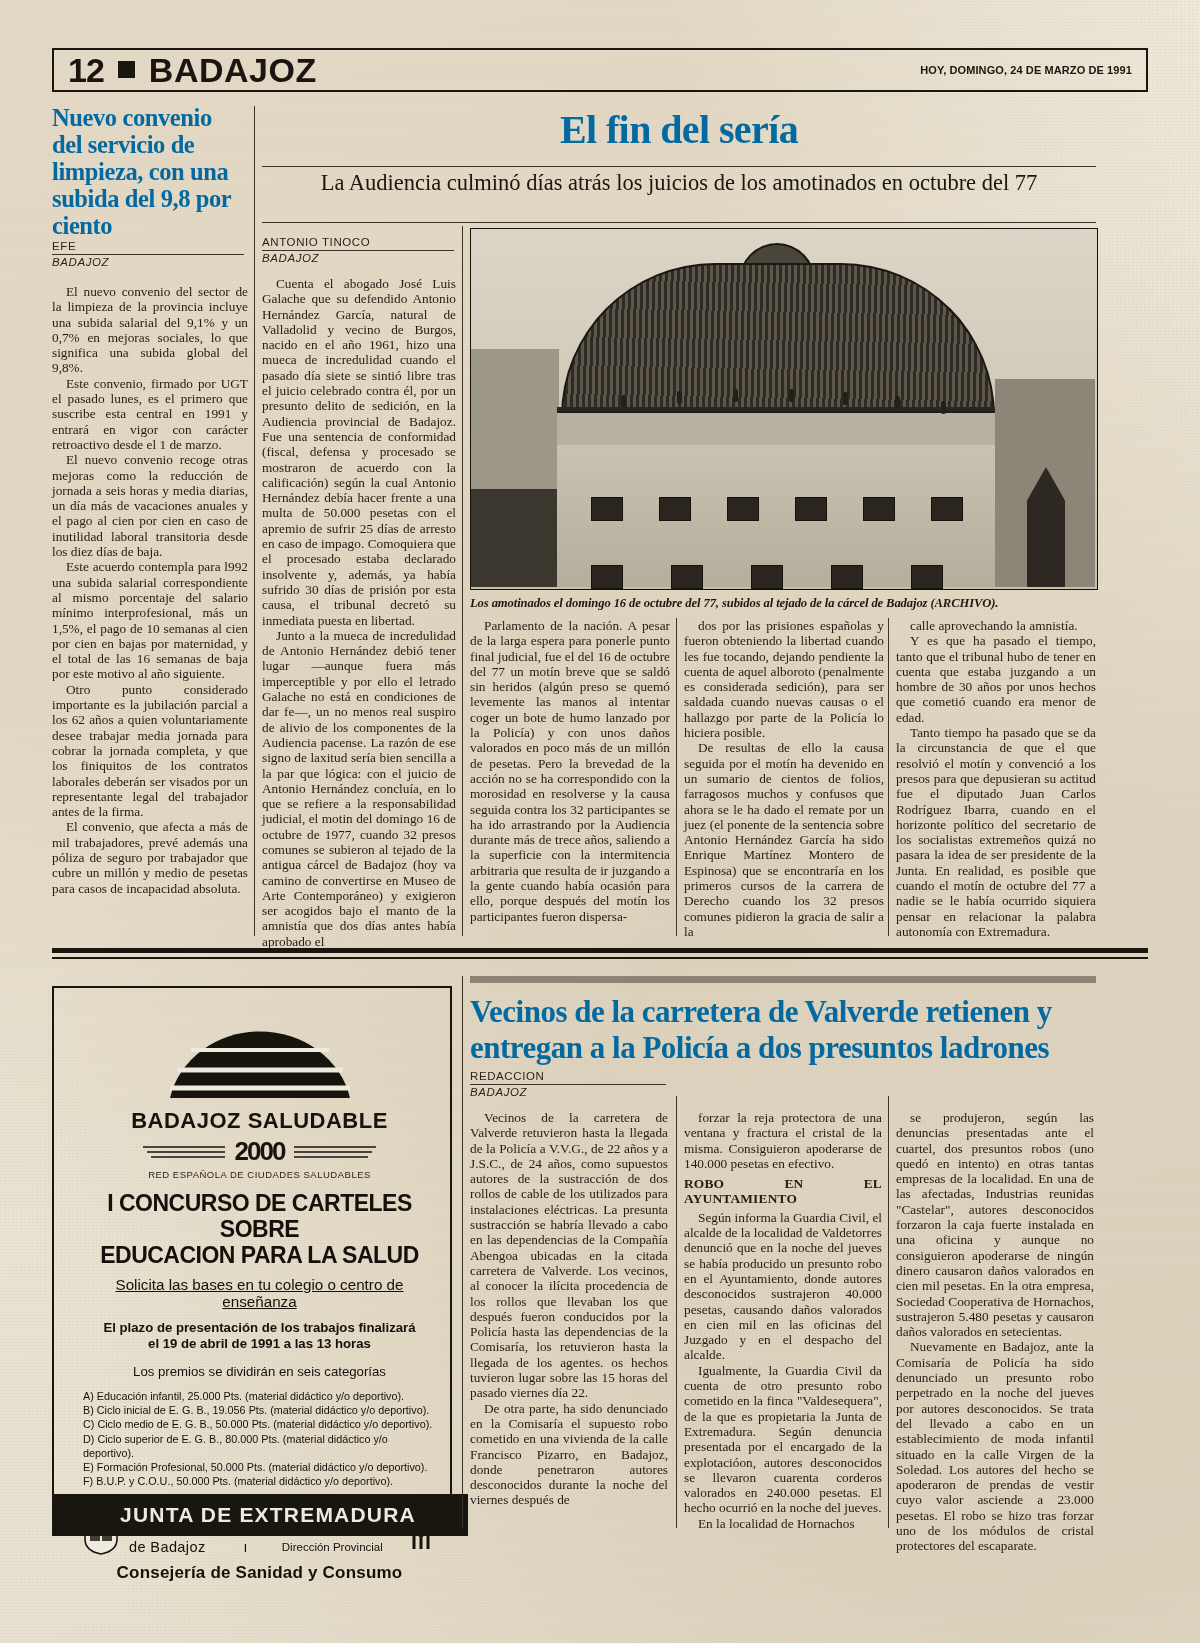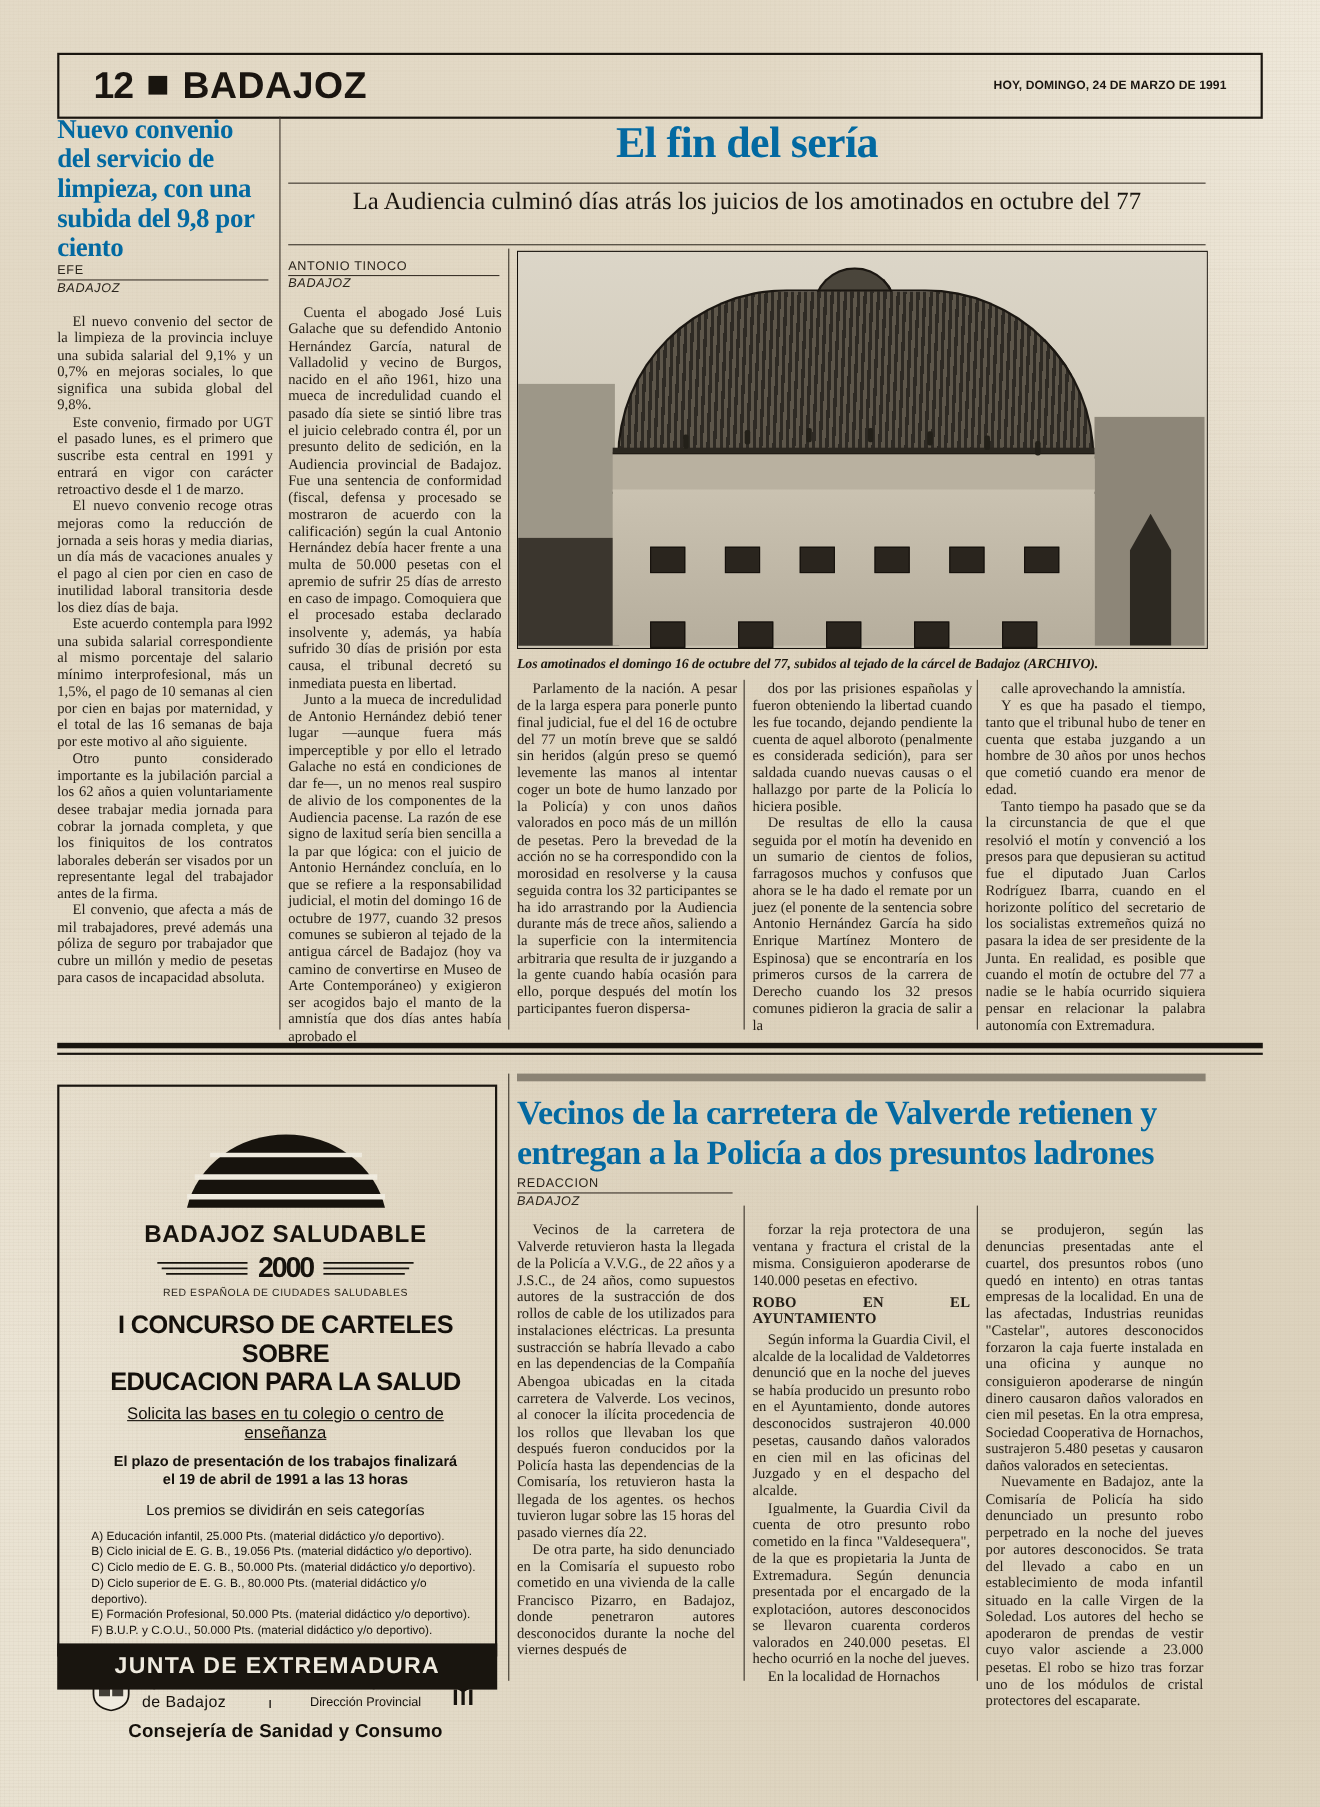--- a/index.html
+++ b/index.html
@@ -19,24 +19,24 @@
       radial-gradient(circle at 82% 72%, rgba(206,192,166,.45) 0 26%, rgba(0,0,0,0) 62%),
       repeating-linear-gradient(0deg, rgba(150,135,110,.05) 0 1px, rgba(0,0,0,0) 1px 3px),
       repeating-linear-gradient(90deg, rgba(150,135,110,.045) 0 1px, rgba(0,0,0,0) 1px 4px),
       linear-gradient(160deg,#f3eee2 0%,#ece5d6 45%,#e6dfcd 100%);
     pointer-events:none;
   }
   .page{position:absolute;inset:0;}
 
   
   .masthead{
-    position:absolute;left:52px;top:48px;width:1096px;height:60px;
+    position:absolute;left:52px;top:48px;width:1096px;height:44px;
     border:2.5px solid #19150f;
     display:flex;align-items:center;justify-content:space-between;
-    padding:0 31px;box-sizing:border-box;
+    padding:0 14px;box-sizing:border-box;
   }
   .mh-left{display:flex;align-items:center;gap:14px;}
   .mh-page{font-size:34px;font-weight:700;letter-spacing:-1px;font-family:"Liberation Sans",sans-serif;}
   .mh-sq{width:17px;height:17px;background:#19150f;display:inline-block;margin-bottom:2px;}
   .mh-sec{font-size:34px;font-weight:700;letter-spacing:.5px;font-family:"Liberation Sans",sans-serif;}
   .mh-date{font-size:11px;font-weight:700;letter-spacing:.1px;font-family:"Liberation Sans",sans-serif;}
 
   
   .vrule{position:absolute;width:1px;background:#3a332a;}
   .hrule{position:absolute;height:1px;background:#3a332a;}
@@ -91,21 +91,21 @@
   .ad-list{margin-top:10px;text-align:left;padding-left:4px;}
   .ad-list div{font-family:"Liberation Sans",sans-serif;font-size:10.8px;line-height:14.2px;color:#14100b;}
   .ad-foot{display:flex;align-items:center;justify-content:space-between;margin-top:12px;padding:0 2px;}
   .ad-foot-l{display:flex;align-items:center;gap:8px;}
   .ad-foot-txt{font-family:"Liberation Sans",sans-serif;font-size:14.5px;line-height:19px;letter-spacing:.4px;color:#14100b;text-align:left;}
   .ad-dots{font-family:"Liberation Sans",sans-serif;font-size:14px;line-height:19px;color:#14100b;}
   .ad-foot-r{font-family:"Liberation Sans",sans-serif;font-size:14.5px;line-height:19px;color:#14100b;text-align:center;}
   .ad-foot-r .small{font-size:11.5px;}
   .ad-cons{font-family:"Liberation Sans",sans-serif;font-weight:700;font-size:17px;letter-spacing:.2px;color:#14100b;margin-top:6px;}
   #ad-junta{position:absolute;left:52px;top:1494px;width:400px;height:42px;background:#19150f;
-    display:flex;align-items:center;justify-content:center;}
+    display:flex;align-items:center;justify-content:center;padding-left:16px;}
   #ad-junta span{font-family:"Liberation Sans",sans-serif;font-weight:700;font-size:21px;letter-spacing:1.2px;color:#efeade;}
 
   
   #a3-title{position:absolute;left:470px;top:994px;width:630px;
     font-size:31px;line-height:36px;font-weight:700;letter-spacing:-.5px;}
   #a3-by{position:absolute;left:470px;top:1070px;width:196px;}
   #a3-c1{position:absolute;left:470px;top:1110px;width:198px;height:418px;}
   #a3-c2{position:absolute;left:684px;top:1110px;width:198px;height:418px;}
   #a3-c3{position:absolute;left:896px;top:1110px;width:198px;height:418px;}
   .subhead{font-family:"Liberation Serif",serif;font-weight:700;font-size:13.4px;letter-spacing:.2px;

